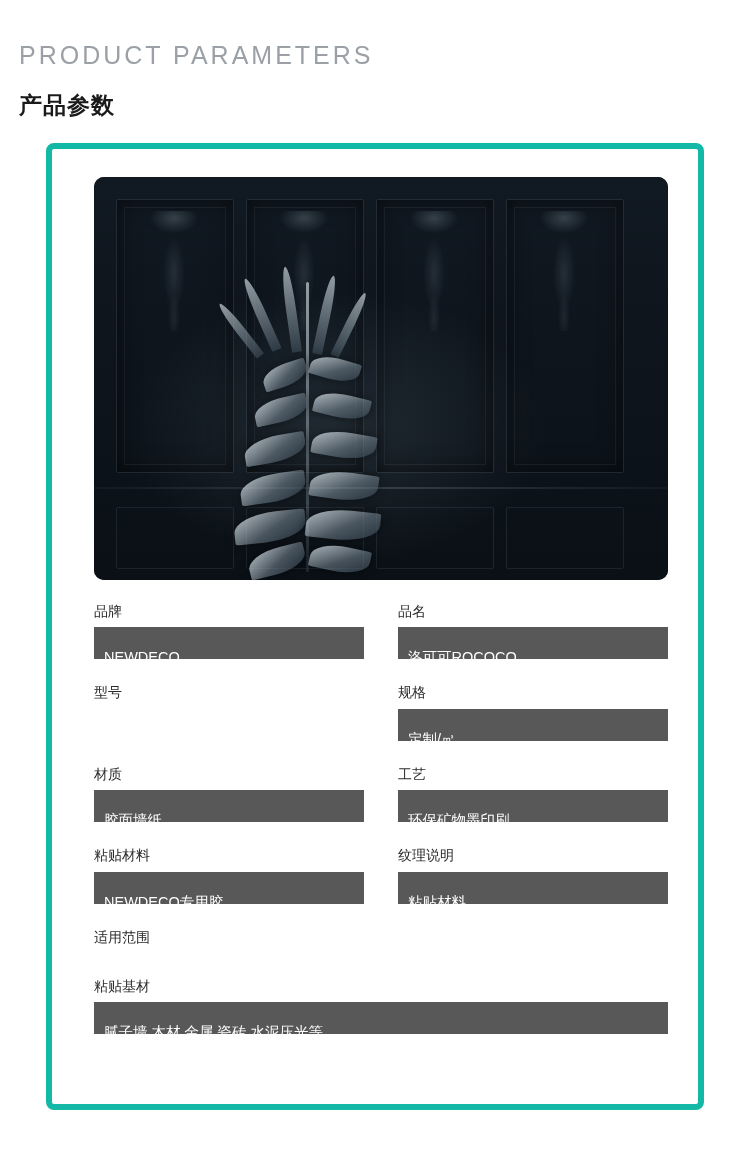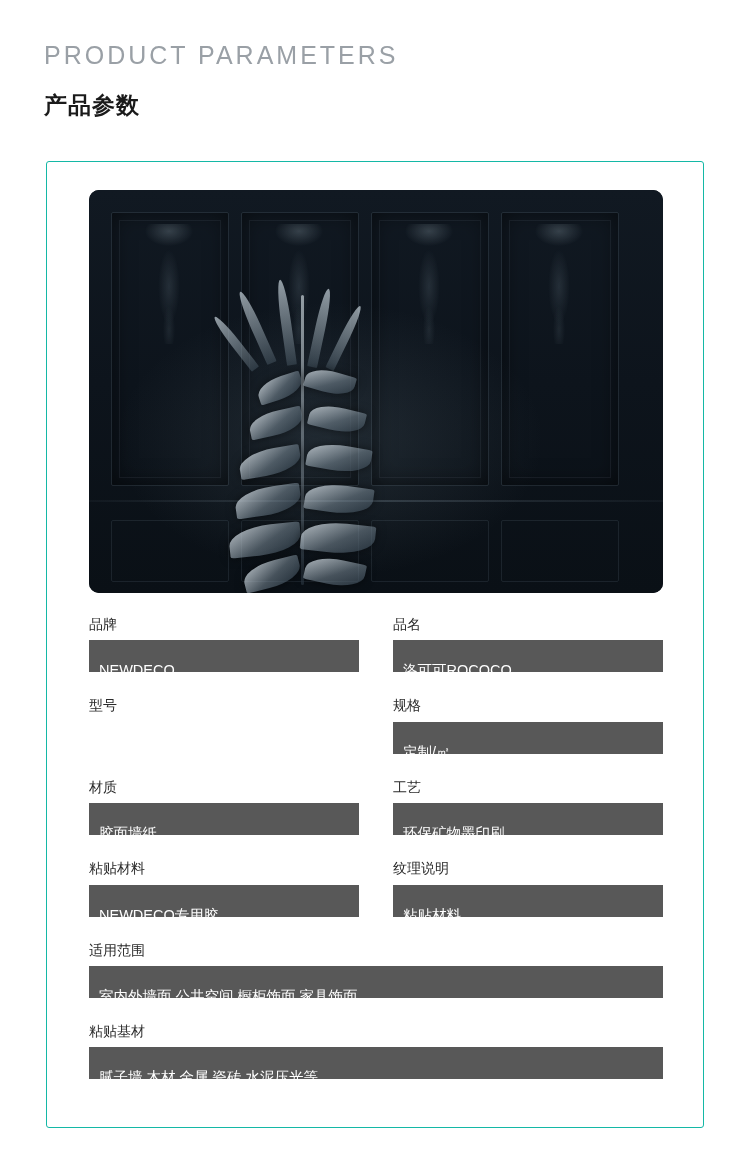--- a/index.html
+++ b/index.html
@@ -12,46 +12,46 @@
     width: 750px;
     height: 1168px;
     font-family: "Liberation Sans", "DejaVu Sans", sans-serif;
     color: #1a1a1a;
     position: relative;
     overflow: hidden;
   }
 
   
   .header {
-    padding: 40px 0 0 44px;
+    padding: 40px 0 0 19px;
   }
   .header-en {
     font-size: 25px;
     letter-spacing: 3px;
     color: #9aa0a6;
     font-weight: 400;
     line-height: 1.2;
   }
   .header-cn {
     font-size: 23px;
     font-weight: bold;
     color: #1a1a1a;
     margin-top: 20px;
     letter-spacing: 1px;
   }
 
   
   .card {
     position: absolute;
     left: 46px;
-    top: 161px;
+    top: 143px;
     width: 658px;
     height: 967px;
-    border: 1px solid #14b8a6;
-    border-radius: 3px;
+    border: 6px solid #14b8a6;
+    border-radius: 8px;
     box-sizing: border-box;
   }
 
   
   .photo {
     position: absolute;
     left: 42px;
     top: 28px;
     width: 574px;
     height: 403px;
@@ -284,21 +284,20 @@
       </div>
       <div class="col">
         <div class="spec-label">纹理说明</div>
         <div class="spec-value">粘贴材料</div>
       </div>
     </div>
 
     <div class="row">
       <div class="col full">
         <div class="spec-label">适用范围</div>
-        <div class="spec-value">室内外墙面 公共空间 橱柜饰面 家具饰面</div>
       </div>
     </div>
 
     <div class="row">
       <div class="col full">
         <div class="spec-label">粘贴基材</div>
         <div class="spec-value">腻子墙 木材 金属 瓷砖 水泥压光等</div>
       </div>
     </div>
 

